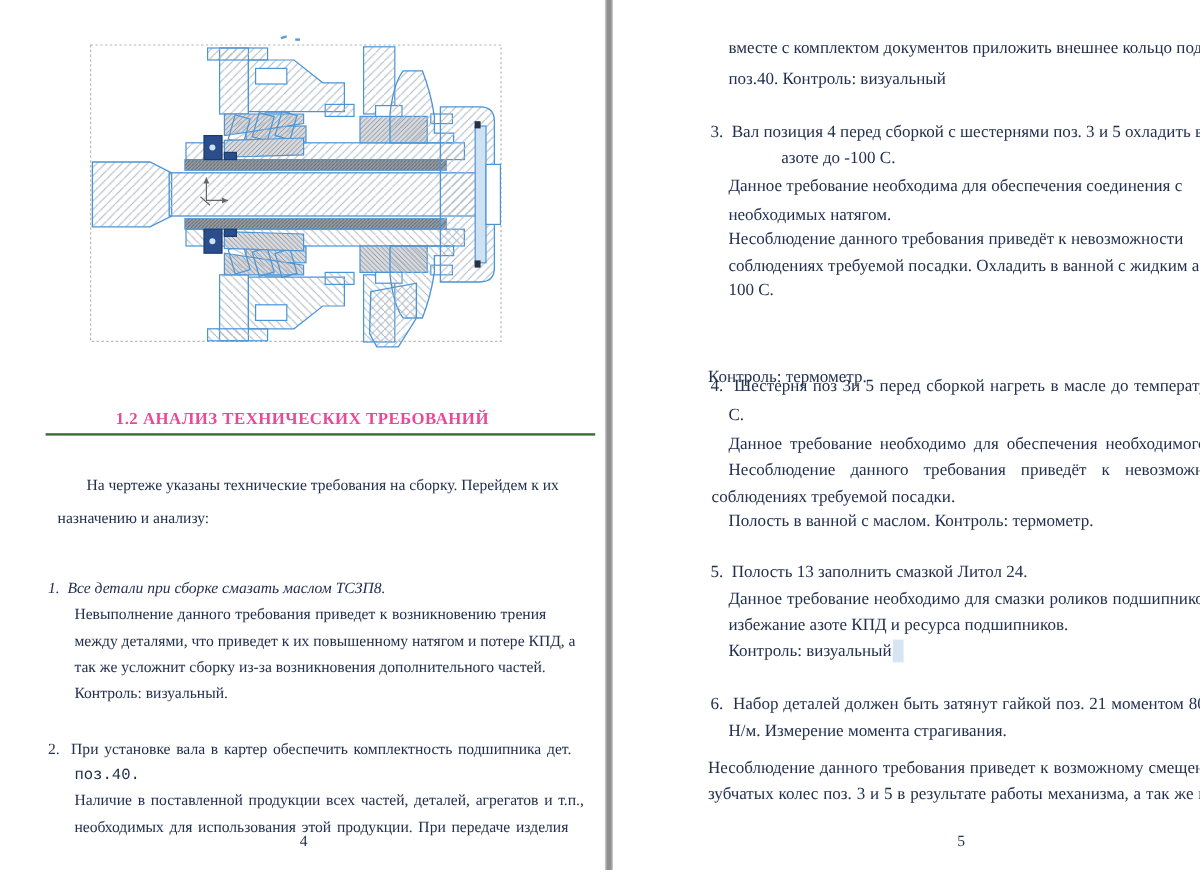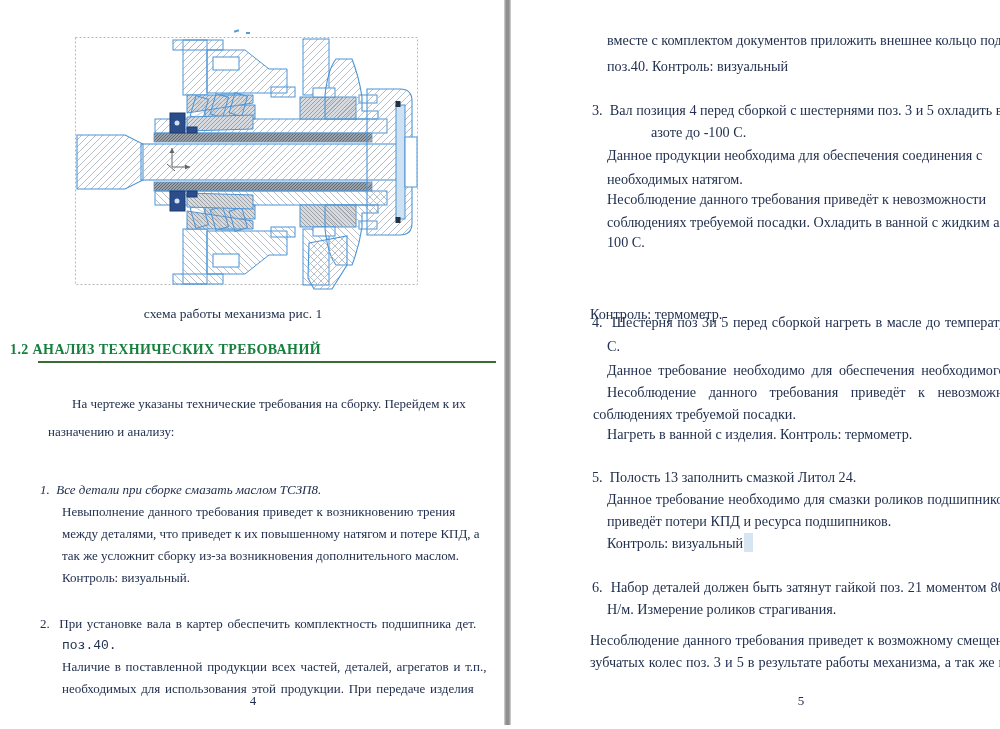--- a/index.html
+++ b/index.html
@@ -24,22 +24,22 @@
   .divider{
     position:absolute;left:504px;top:0;width:7px;height:725px;
     background:linear-gradient(to right,#d8d8d8,#8f8f8f 30%,#8f8f8f 70%,#d8d8d8);
   }
   .caption{
     position:absolute;left:38px;top:306px;width:390px;
     text-align:center;font-size:13.5px;
   }
   .heading{
     position:absolute;left:10px;top:342px;width:484px;
-    text-align:left;font-weight:bold;font-size:14px;
-    letter-spacing:0.4px;color:#15803d;
+    text-align:center;font-weight:bold;font-size:14px;
+    letter-spacing:0.4px;color:#ec4899;
   }
   .heading-rule{
     position:absolute;left:38px;top:361px;width:458px;height:2px;
     background:#3a6b33;
   }
   .pgnum{position:absolute;font-size:13px;text-align:center;}
   #pg4{left:0;top:693px;width:506px;}
   #pg5{left:78px;top:693px;width:424px;}
   .drawing-wrap{
     position:absolute;left:75px;top:37px;width:343px;height:258px;
@@ -119,66 +119,65 @@
       <path d="M97,111 L97,130 L115,130"></path>
       <path d="M97,111 l-2.5,5 l5,0 z" fill="#666" stroke="none"></path>
       <path d="M115,130 l-5,-2.5 l0,5 z" fill="#666" stroke="none"></path>
       <path d="M92,127 L100,134"></path>
     </g>
   </svg>
 
   <span class="blue-mark" id="mark1"></span>
   <span class="blue-mark" id="mark2"></span>
 
-  <div class="caption">схема работы механизма рис. 1</div>
 
   <div class="heading">1.2 АНАЛИЗ ТЕХНИЧЕСКИХ ТРЕБОВАНИЙ</div>
   <div class="heading-rule"></div>
 
   <div>
       <div class="tl" style="left: 72px; top: 394px;">На чертеже указаны технические требования на сборку. Перейдем к их</div>
       <div class="tl" style="left: 48px; top: 422px;">назначению и анализу:</div>
       <div class="tl" style="left: 40px; top: 480px; font-style: italic;">1.&nbsp; Все детали при сборке смазать маслом ТСЗП8.</div>
       <div class="tl" style="left: 62px; top: 502px; word-spacing: 0.5px;">Невыполнение данного требования приведет к возникновению трения</div>
       <div class="tl" style="left: 62px; top: 524px;">между деталями, что приведет к их повышенному натягом и потере КПД, а</div>
-      <div class="tl" style="left: 62px; top: 546px;">так же усложнит сборку из-за возникновения дополнительного маслом.</div>
+      <div class="tl" style="left: 62px; top: 546px;">так же усложнит сборку из-за возникновения дополнительного частей.</div>
       <div class="tl" style="left: 62px; top: 568px;">Контроль: визуальный.</div>
       <div class="tl" style="left: 40px; top: 614px; word-spacing: 1.5px;">2.&nbsp; При установке вала в картер обеспечить комплектность подшипника дет.</div>
       <div class="tl" style="left: 62px; top: 636px; font-family: Liberation Mono, monospace;">поз.40.</div>
       <div class="tl" style="left: 62px; top: 657px; word-spacing: 1.5px;">Наличие в поставленной продукции всех частей, деталей, агрегатов и т.п.,</div>
       <div class="tl" style="left: 62px; top: 679px; word-spacing: 1.5px;">необходимых для использования этой продукции. При передаче изделия</div>
     </div>
 
   <div class="pgnum" id="pg4">4</div>
 </div>
 
 <div class="divider"></div>
 
 <div class="page" id="page-right">
   <div>
       <div class="tl" style="left: 96px; top: 31px;">вместе с комплектом документов приложить внешнее кольцо подшипника</div>
       <div class="tl" style="left: 96px; top: 57px;">поз.40. Контроль: визуальный</div>
       <div class="tl" style="left: 81px; top: 101px;">3.&nbsp; Вал позиция 4 перед сборкой с шестернями поз. 3 и 5 охладить в жидком</div>
       <div class="tl" style="left: 96px; top: 123px; margin-left: 44px;">азоте до -100 С.</div>
-      <div class="tl" style="left: 96px; top: 146px;">Данное продукции необходима для обеспечения соединения с</div>
+      <div class="tl" style="left: 96px; top: 146px;">Данное требование необходима для обеспечения соединения с</div>
       <div class="tl" style="left: 96px; top: 170px;">необходимых натягом.</div>
       <div class="tl" style="left: 96px; top: 190px;">Несоблюдение данного требования приведёт к невозможности</div>
       <div class="tl" style="left: 96px; top: 213px;">соблюдениях требуемой посадки. Охладить в ванной с жидким азотом до -</div>
       <div class="tl" style="left: 96px; top: 233px;">100 С.</div>
       <div class="tl" style="left: 79px; top: 263px; margin-top: 42px;">Контроль: термометр.</div>
       <div class="tl" style="left: 81px; top: 313px; word-spacing: 1px;">4.&nbsp; Шестерня поз 3и 5 перед сборкой нагреть в масле до температуры 80..100</div>
       <div class="tl" style="left: 96px; top: 337px;">С.</div>
       <div class="tl" style="left: 96px; top: 361px; word-spacing: 3px;">Данное требование необходимо для обеспечения необходимого натяга.</div>
       <div class="tl" style="left: 96px; top: 383px; word-spacing: 9px;">Несоблюдение данного требования приведёт к невозможности</div>
       <div class="tl" style="left: 82px; top: 405px;">соблюдениях требуемой посадки.</div>
-      <div class="tl" style="left: 96px; top: 425px;">Нагреть в ванной с изделия. Контроль: термометр.</div>
+      <div class="tl" style="left: 96px; top: 425px;">Полость в ванной с маслом. Контроль: термометр.</div>
       <div class="tl" style="left: 81px; top: 468px;">5.&nbsp; Полость 13 заполнить смазкой Литол 24.</div>
       <div class="tl" style="left: 96px; top: 490px; word-spacing: 0.5px;">Данное требование необходимо для смазки роликов подшипников, во</div>
-      <div class="tl" style="left: 96px; top: 512px;">приведёт потери КПД и ресурса подшипников.</div>
+      <div class="tl" style="left: 96px; top: 512px;">избежание азоте КПД и ресурса подшипников.</div>
       <div class="tl" style="left: 96px; top: 534px;">Контроль: визуальный.</div>
       <div class="tl" style="left: 81px; top: 578px; word-spacing: 0.5px;">6.&nbsp; Набор деталей должен быть затянут гайкой поз. 21 моментом 800..850</div>
-      <div class="tl" style="left: 96px; top: 600px;">Н/м. Измерение роликов страгивания.</div>
+      <div class="tl" style="left: 96px; top: 600px;">Н/м. Измерение момента страгивания.</div>
       <div class="tl" style="left: 79px; top: 631px; word-spacing: 0.5px;">Несоблюдение данного требования приведет к возможному смещению</div>
       <div class="tl" style="left: 79px; top: 653px; word-spacing: 0.5px;">зубчатых колес поз. 3 и 5 в результате работы механизма, а так же к</div>
     </div>
   <div class="hl-box"></div>
   <div class="pgnum" id="pg5">5</div>
 </div>
 
 </body></html>

